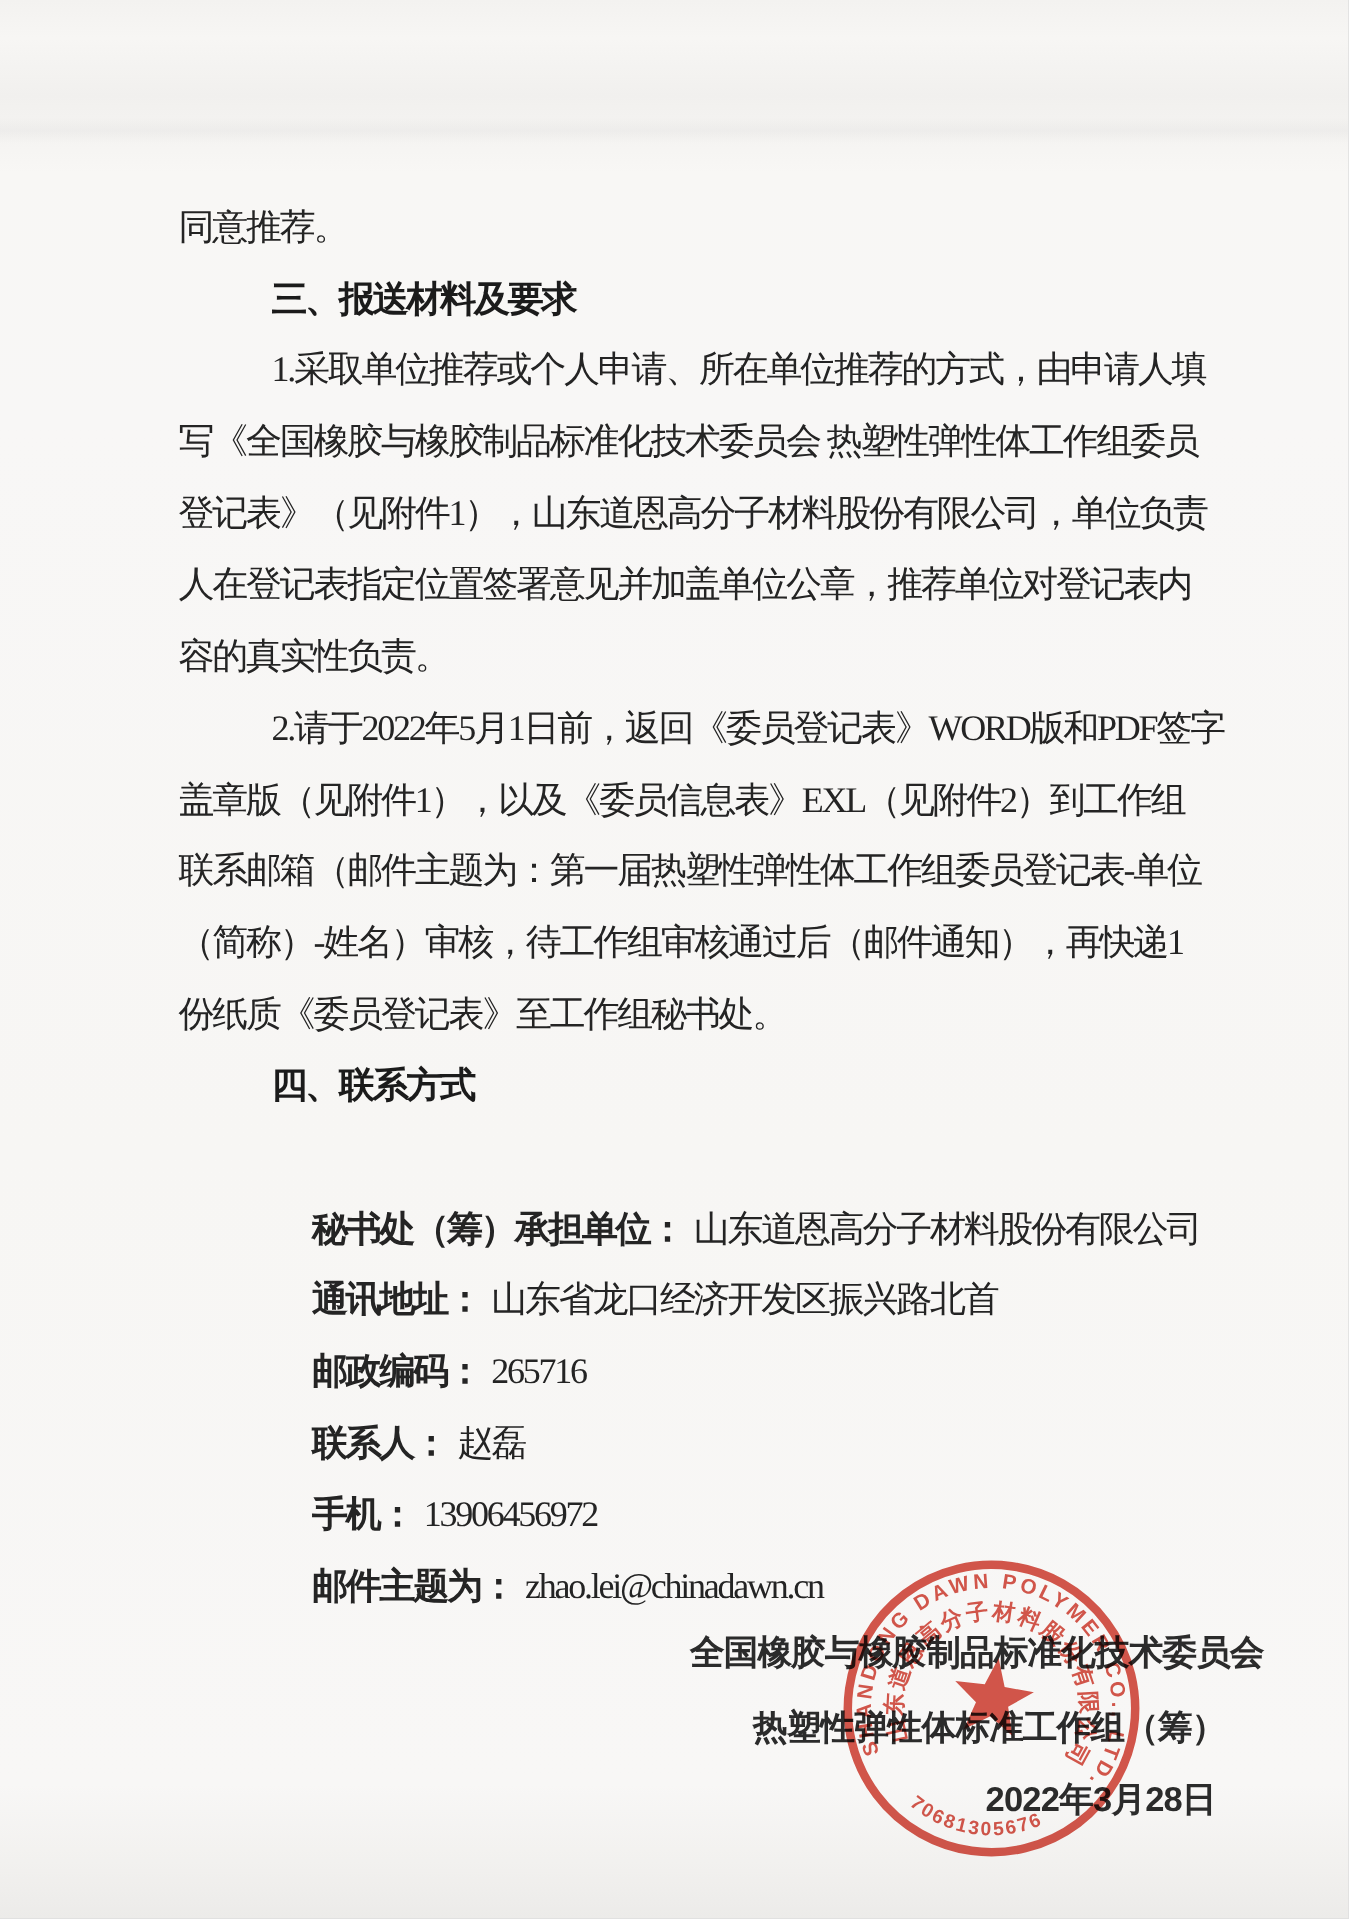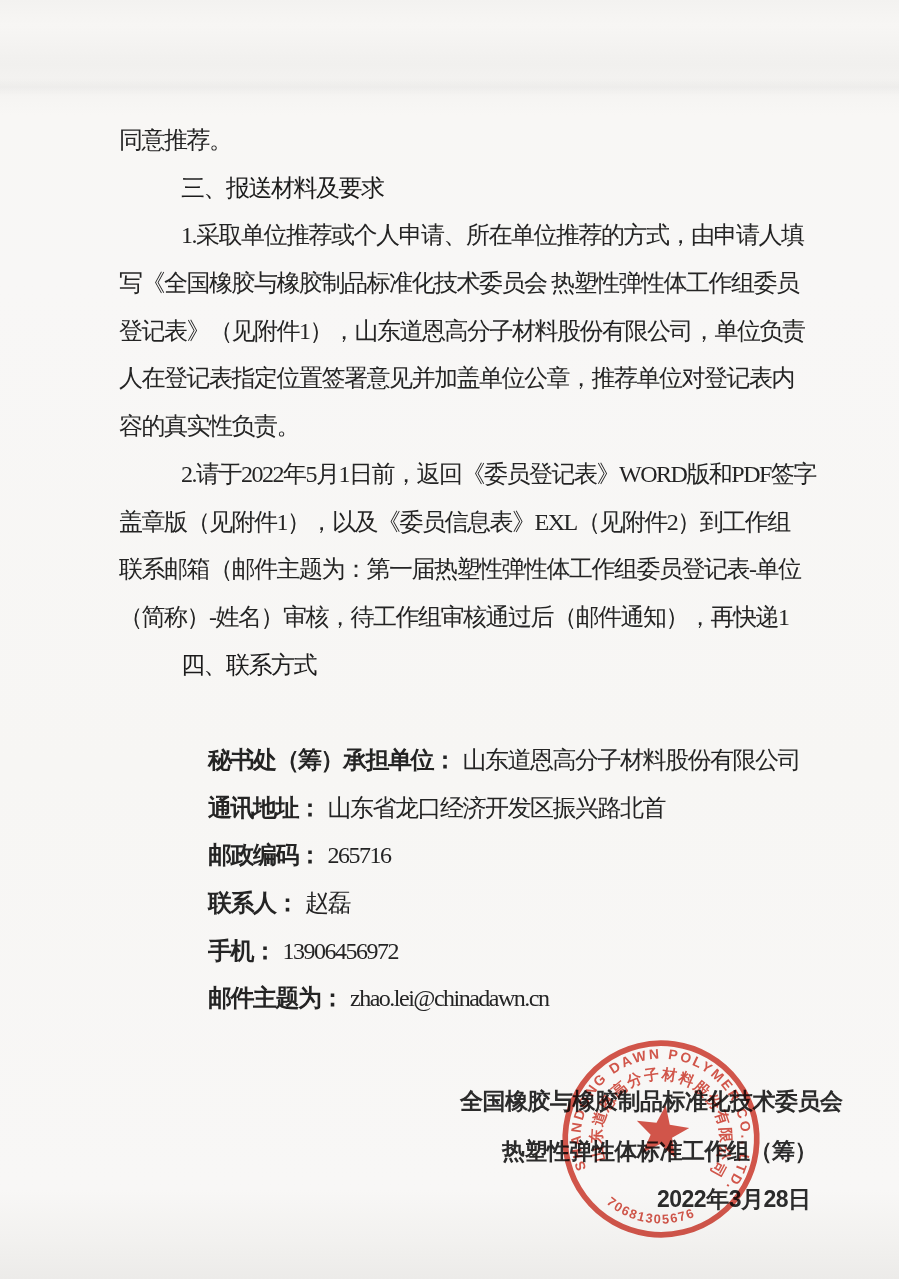--- a/index.html
+++ b/index.html
@@ -25,33 +25,33 @@
   .scan-band {
     position: absolute;
     left: 0; top: 78px;
     width: 100%; height: 18px;
     background: linear-gradient(180deg, rgba(120,120,125,0.00), rgba(120,120,125,0.05), rgba(120,120,125,0.00));
     pointer-events: none;
   }
   .content {
     position: absolute;
     left: 119px;
-    top: 117px;
+    top: 129px;
     width: 678px;
     font-size: 24px;
     letter-spacing: -1.5px;
   }
   .line {
     height: 47.7px;
     line-height: 47.7px;
     white-space: pre;
   }
   .indent { padding-left: 62px; }
   .heading {
-    font-weight: 400;
+    font-weight: 700;
     padding-left: 62px;
     color: #1b1b1b;
   }
   .contact-label { font-weight: 700; }
   .contact-value { margin-left: 7px; }
   .closing-line {
     position: absolute;
     font-family: "Liberation Sans", "DejaVu Sans", sans-serif;
     font-weight: 700;
     font-size: 23px;
@@ -109,20 +109,21 @@
     <div class="line indent">1.采取单位推荐或个人申请、所在单位推荐的方式，由申请人填</div>
     <div class="line">写《全国橡胶与橡胶制品标准化技术委员会 热塑性弹性体工作组委员</div>
     <div class="line">登记表》（见附件1），山东道恩高分子材料股份有限公司，单位负责</div>
     <div class="line">人在登记表指定位置签署意见并加盖单位公章，推荐单位对登记表内</div>
     <div class="line">容的真实性负责。</div>
 
     <div class="line indent">2.请于2022年5月1日前，返回《委员登记表》WORD版和PDF签字</div>
     <div class="line">盖章版（见附件1），以及《委员信息表》EXL（见附件2）到工作组</div>
     <div class="line">联系邮箱（邮件主题为：第一届热塑性弹性体工作组委员登记表-单位</div>
     <div class="line">（简称）-姓名）审核，待工作组审核通过后（邮件通知），再快递1</div>
+    <div class="line">份纸质《委员登记表》至工作组秘书处。</div>
 
     <div class="line heading">四、联系方式</div>
 
     <div class="line indent">
       <span class="contact-label">秘书处（筹）承担单位：</span><span class="contact-value">山东道恩高分子材料股份有限公司</span>
     </div>
     <div class="line indent">
       <span class="contact-label">通讯地址：</span><span class="contact-value">山东省龙口经济开发区振兴路北首</span>
     </div>
     <div class="line indent">

